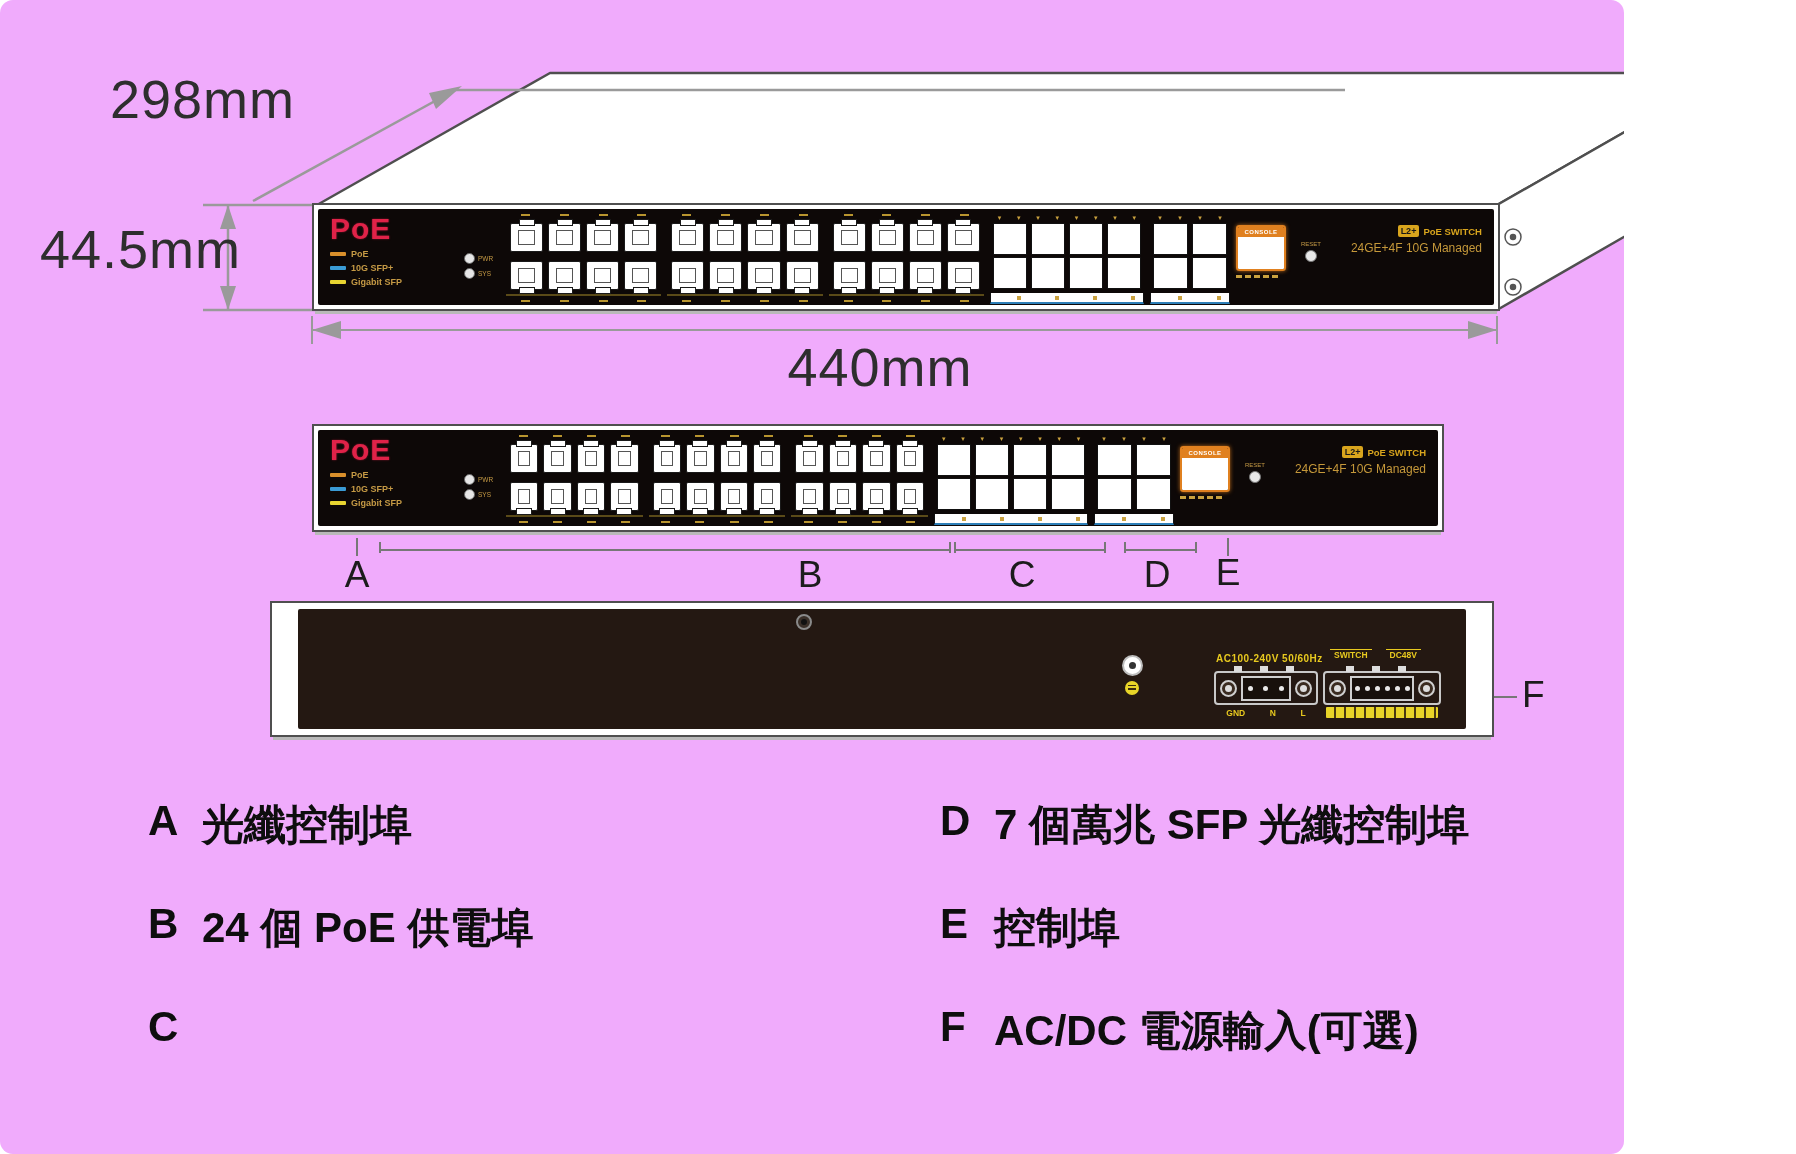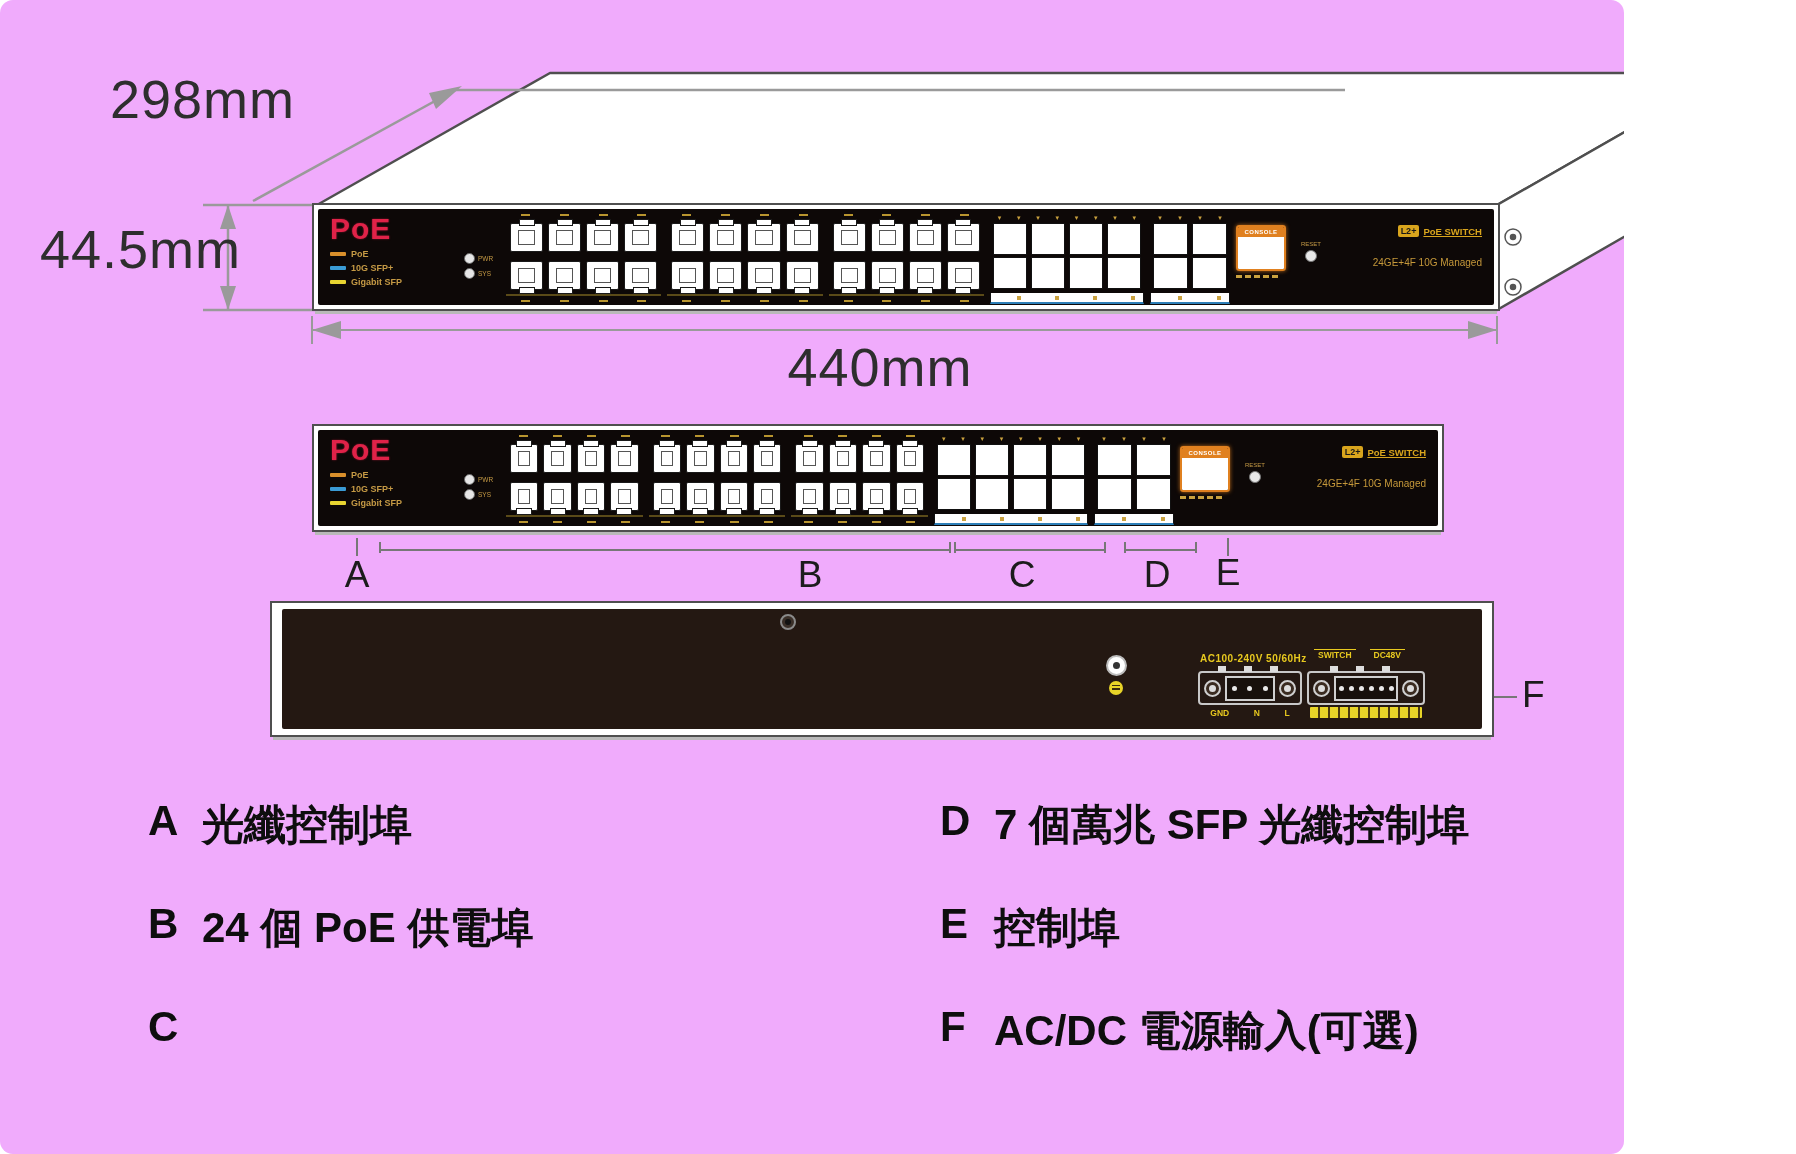--- a/index.html
+++ b/index.html
@@ -63,26 +63,26 @@
   .console-body{height:32px;background:#fff;}
   .console-caption{margin-top:4px;height:3px;width:44px;
                    background:repeating-linear-gradient(90deg,#caa23f 0 6px,transparent 6px 9px);}
   .sec-reset{flex:0 0 30px;padding-top:32px;}
   .reset-label{font-size:6px;color:#c59a45;text-align:center;margin-bottom:3px;}
   .reset-btn{width:10px;height:10px;border-radius:50%;background:#e8e8e8;border:1px solid #777;margin:0 auto;}
   .sec-model{flex:0 0 150px;padding:16px 8px 0 0;text-align:right;}
   .model-l1{display:flex;justify-content:flex-end;align-items:center;gap:4px;}
   .model-badge{background:#d9a51d;color:#181818;font-size:9px;font-weight:800;line-height:12px;
                padding:0 3px;border-radius:2px;}
-  .model-t1{color:#d9a51d;font-size:9.5px;font-weight:700;white-space:nowrap;text-decoration:underline;}
-  .model-l2{color:#c5983a;font-size:10px;margin-top:20px;white-space:nowrap;}
+  .model-t1{color:#d9a51d;font-size:9.5px;font-weight:700;white-space:nowrap;}
+  .model-l2{color:#c5983a;font-size:12px;margin-top:4px;white-space:nowrap;}
 
   
   #rear-box{position:absolute;left:270px;top:601px;width:1224px;height:136px;z-index:2;
-            background:#fff;border:2px solid #4f4f4f;box-sizing:border-box;padding:6px 10px;
+            background:#fff;border:2px solid #4f4f4f;box-sizing:border-box;padding:6px 26px;
             box-shadow:0 6px 0 -3px #b9b9b9;}
   .rear-panel{position:relative;width:100%;height:100%;background:#241812;border-radius:2px;}
   .r-screw{position:absolute;width:12px;height:12px;border-radius:50%;border:2px solid #8a8a8a;
            background:#3a2f28;}
   .r-screw::after{content:"";position:absolute;inset:3px;border-radius:50%;background:#111;}
   .gnd-screw{position:absolute;width:17px;height:17px;border-radius:50%;border:2px solid #bdbdbd;
              background:#fff;}
   .gnd-screw::after{content:"";position:absolute;inset:5px;border-radius:50%;background:#333;}
   .gnd-sym{position:absolute;width:14px;height:14px;border-radius:50%;background:#e8d428;
            display:flex;align-items:center;justify-content:center;}

